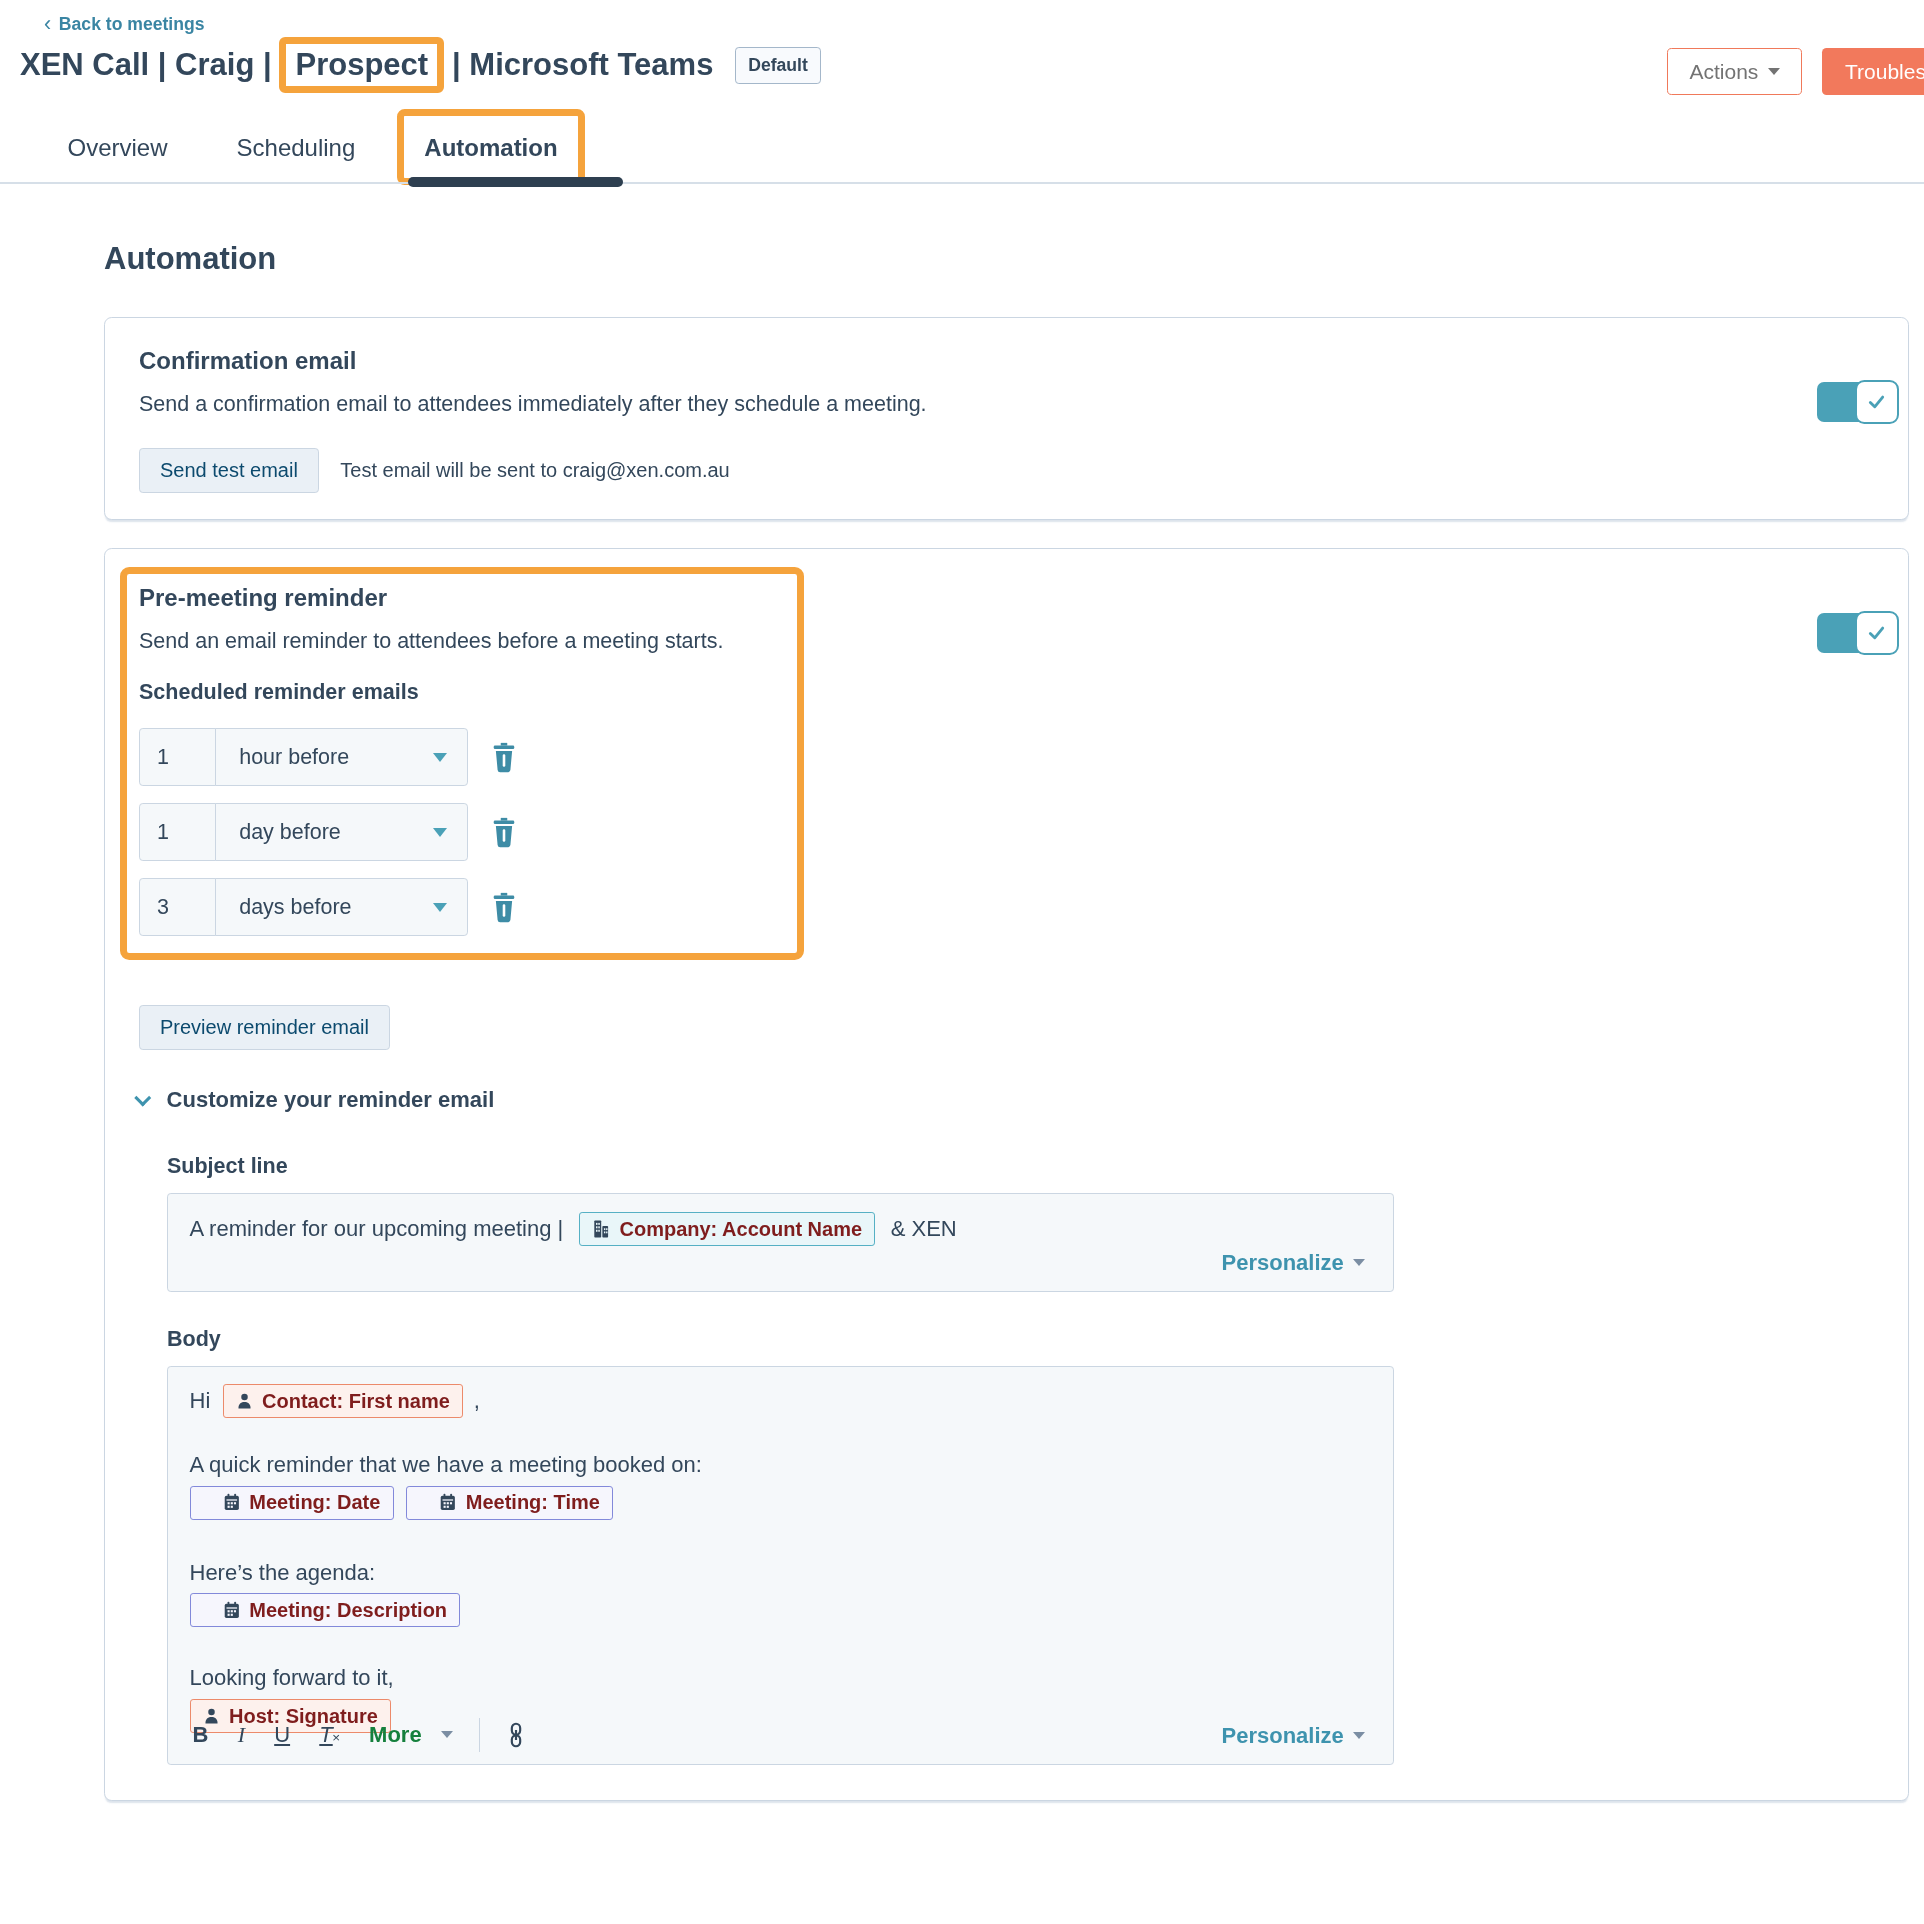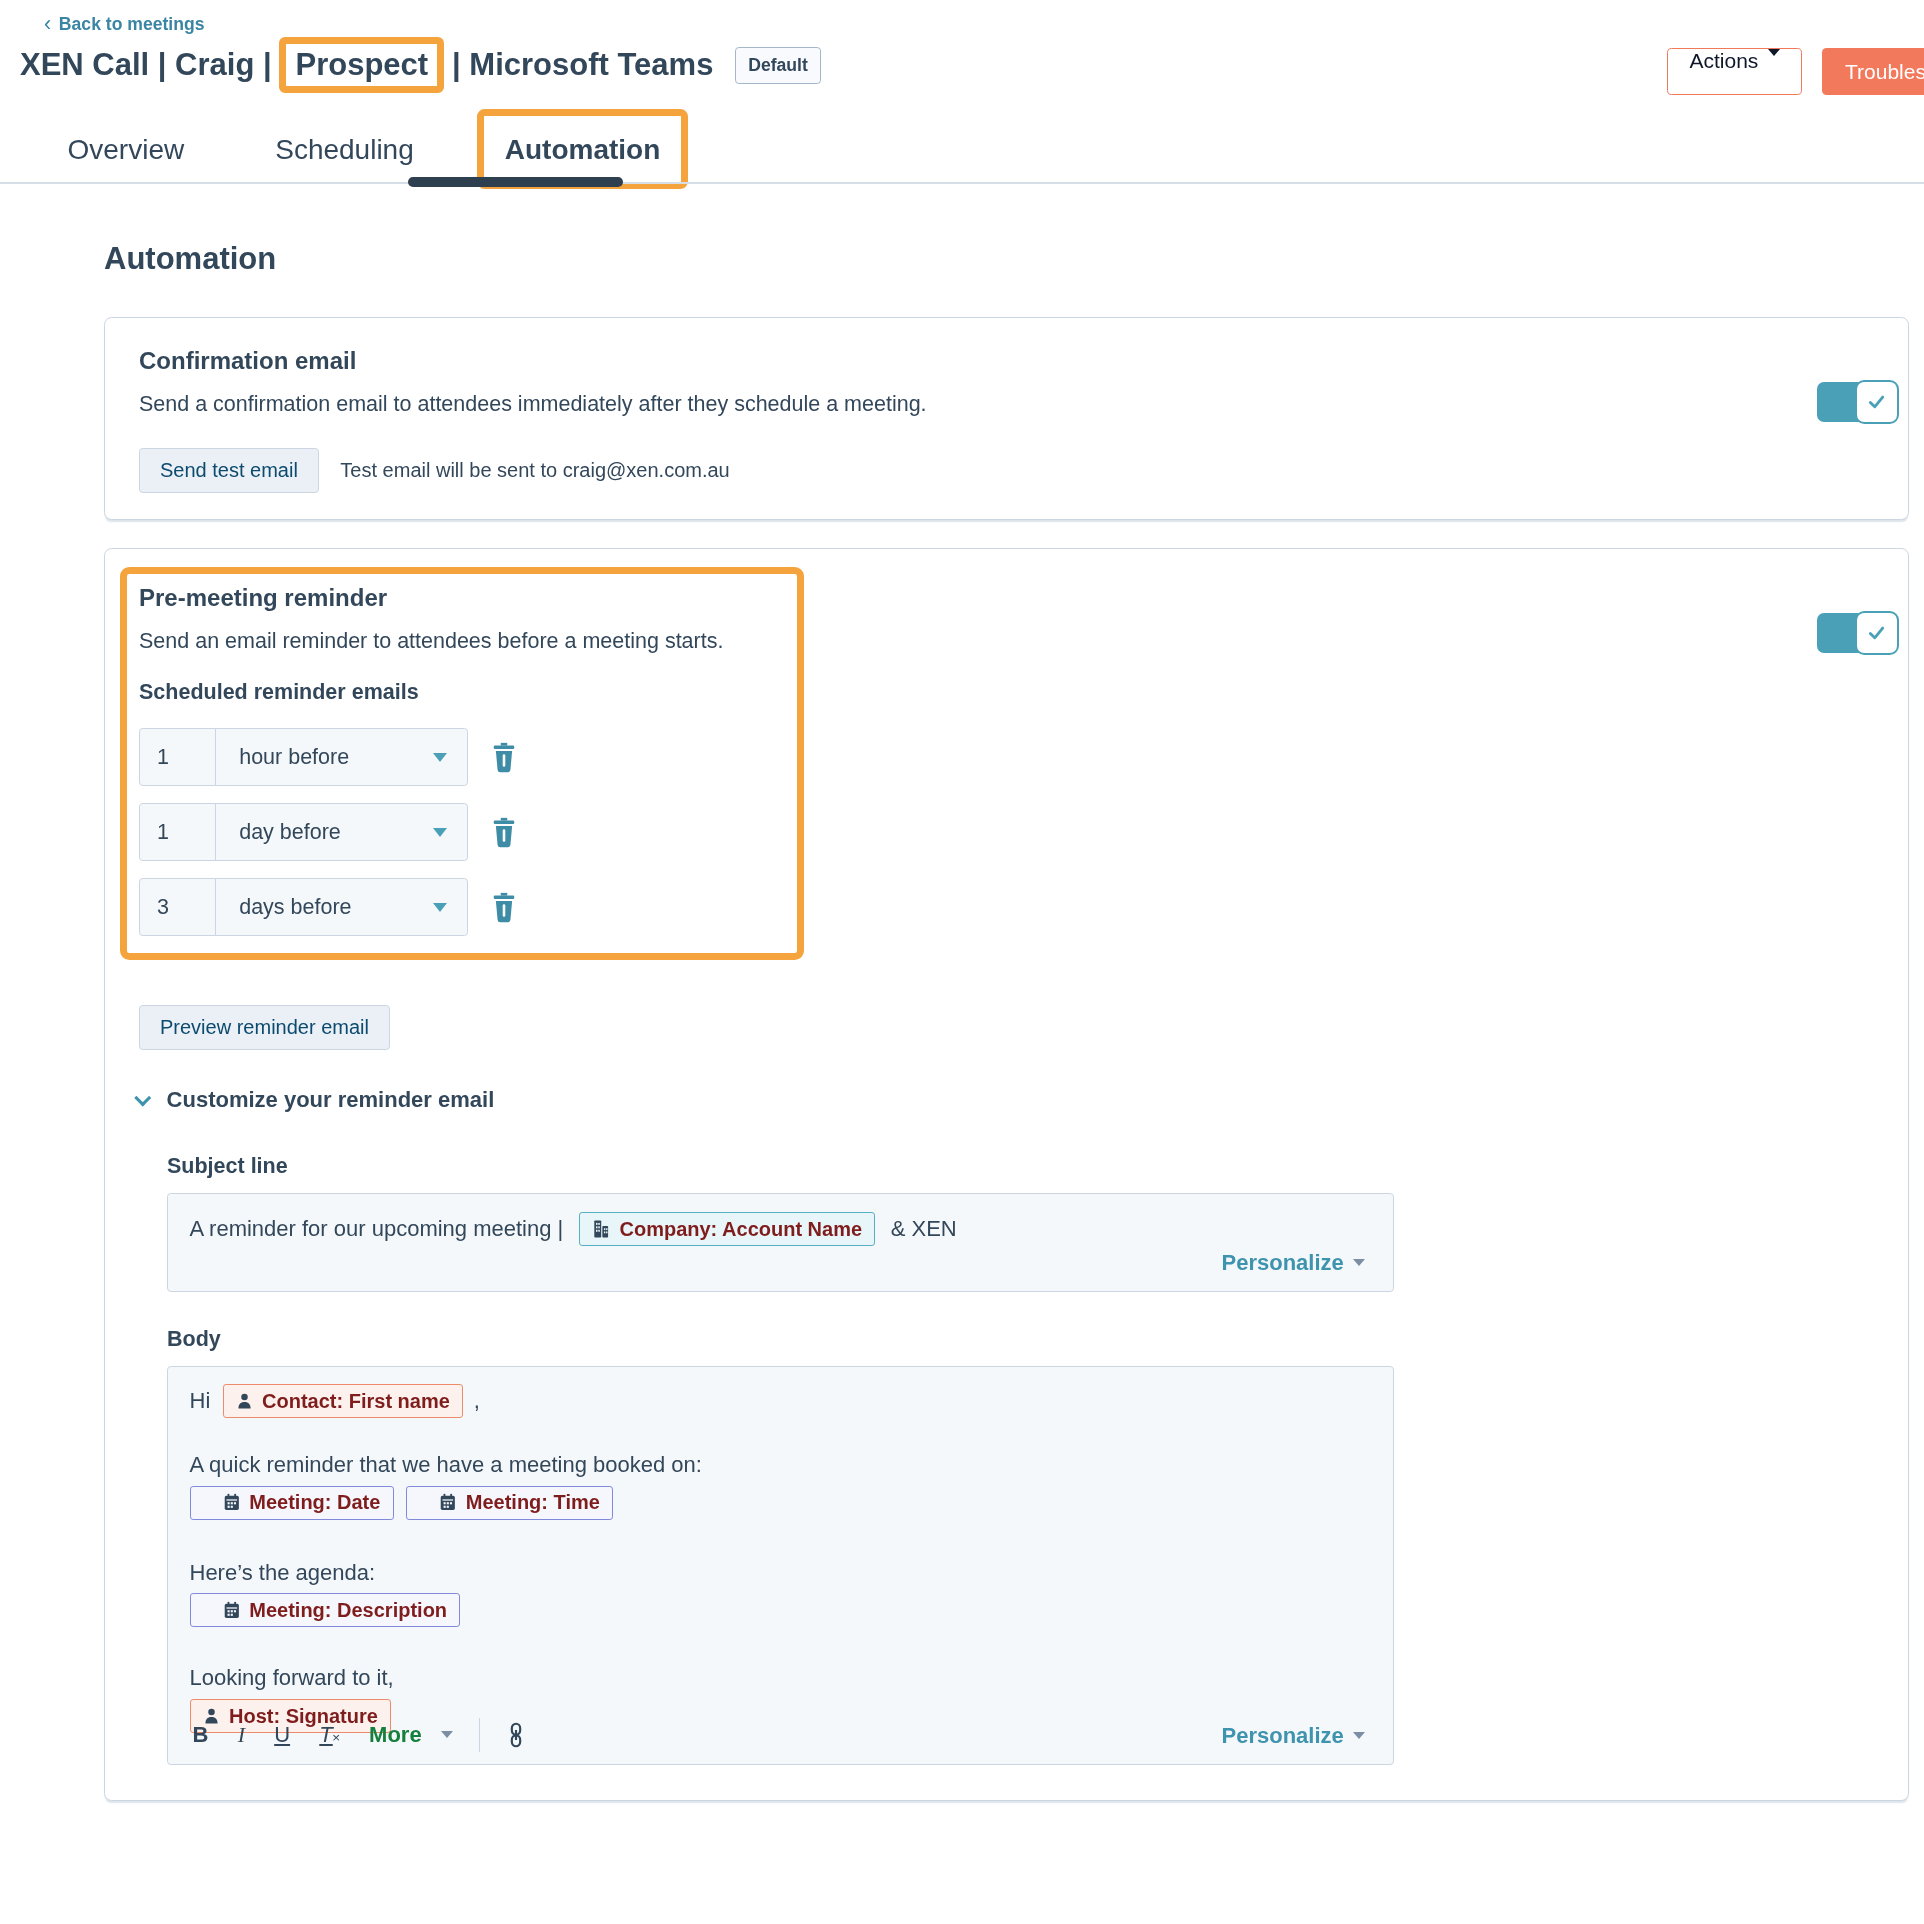--- a/index.html
+++ b/index.html
@@ -29,40 +29,40 @@
   }
   .default-badge {
     display:inline-block; margin-left:21.5px;
     font-size:17.6px; font-weight:bold; color:#33475b;
     background:#f8fafd; border:1.5px solid #a4b7ca; border-radius:3.8px;
     padding:7px 12.3px;
   }
   .actions-btn {
     position:absolute; left:1667px; top:48px; width:135px; height:47px;
     border:1.5px solid #f0795a; border-radius:4.6px; background:#fff;
-    color:#0f172a; font-size:21px; font-family:inherit;
-    display:flex; align-items:flex-start; justify-content:center; gap:9.2px; cursor:pointer;
+    color:#737373; font-size:21px; font-family:inherit;
+    display:flex; align-items:center; justify-content:center; gap:9.2px; cursor:pointer;
   }
   .troubleshoot-btn {
     position:absolute; left:1822px; top:48px; width:230px; height:47px;
     background:#f2795c; border:none; border-radius:4.6px;
     color:#ffffff; font-size:21px; font-family:inherit;
     text-align:left; padding-left:23px; cursor:pointer;
   }
   .caret {
     width:0; height:0; display:inline-block;
     border-left:7.7px solid transparent; border-right:7.7px solid transparent;
     border-top:9.2px solid currentColor;
   }
   .caret.small {
     border-left:6.1px solid transparent; border-right:6.1px solid transparent;
     border-top:7.7px solid currentColor;
   }
   
-  .tabbar { position:absolute; left:66px; top:129px; display:flex; gap:88px; font-size:28px; }
+  .tabbar { position:absolute; left:66px; top:129px; display:flex; gap:66px; font-size:24px; }
   .tab { cursor:pointer; padding:4.6px 1.5px; }
   .tab.active { font-weight:bold; position:relative; }
   .tab-annotation {
     position:absolute; left:-26px; top:-20px; right:-26px; bottom:-18.4px;
     border:7.7px solid #f5a33c; border-radius:7.7px; pointer-events:none;
   }
   .tab-underline {
     position:absolute; left:408px; top:177px; width:215px; height:10px;
     background:#2e3f50; border-radius:5.4px; z-index:2;
   }

